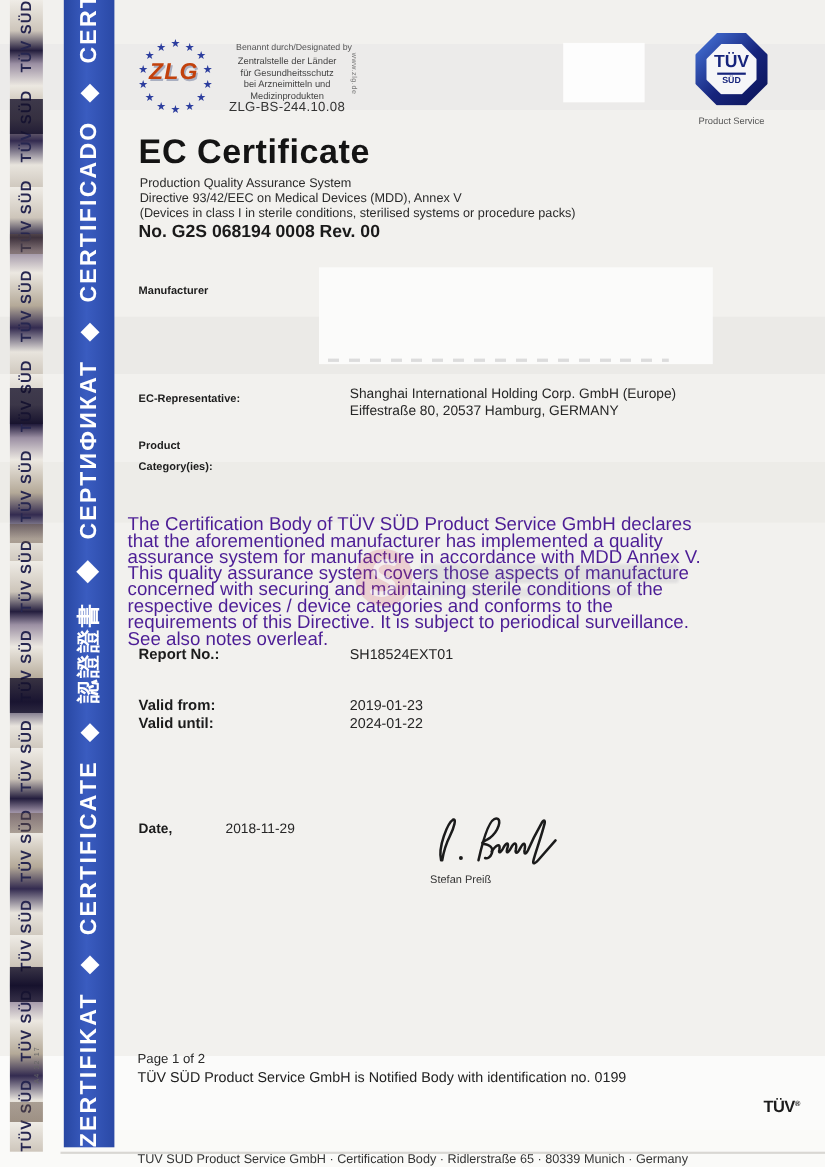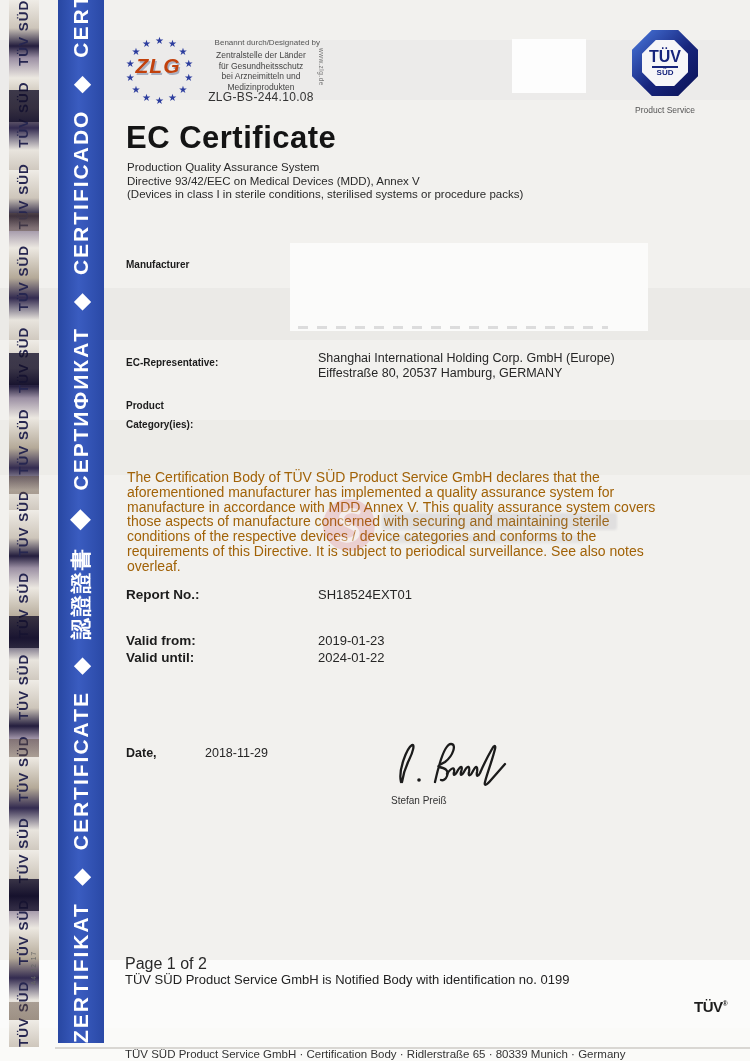--- a/index.html
+++ b/index.html
@@ -71,35 +71,35 @@
   .val{position:absolute;left:318px;color:#262626;}
   .lbl-lg{font-size:10px;line-height:19px;}
   .lbl-sm{font-size:13.5px;}
   .val-sm{font-size:13px;}
 
   .redact-box{position:absolute;left:290px;top:243px;width:358px;height:88px;background:#fbfbfa;}
   .redact-remnant{position:absolute;left:298px;top:326px;width:310px;height:3px;opacity:0.55;
     background:repeating-linear-gradient(90deg,rgba(110,110,115,0.4) 0 10px,transparent 10px 19px);}
   .white-patch{position:absolute;left:512px;top:39px;width:74px;height:54px;background:#fdfdfd;}
 
-  .declaration{position:absolute;left:127px;top:470px;width:537px;font-size:14px;
-    line-height:14.8px;color:#a16207;}
+  .declaration{position:absolute;left:116px;top:470px;width:537px;font-size:17px;
+    line-height:14.8px;color:#4c1d95;}
 
   
   .wm-logo{position:absolute;left:320px;top:496px;width:58px;height:58px;opacity:0.5;z-index:6;}
   .wm-bar1{position:absolute;left:382px;top:513px;width:235px;height:17px;border-radius:3px;
     background:rgba(130,132,148,0.16);filter:blur(1px);z-index:6;}
   .wm-bar2{position:absolute;left:388px;top:535px;width:195px;height:8px;border-radius:2px;
     background:rgba(130,132,148,0.12);filter:blur(1px);z-index:6;}
 
   .sig-svg{position:absolute;left:383px;top:736px;}
   .sig-name{position:absolute;left:391px;top:795px;font-size:10px;color:#333;}
 
   
-  .page-info{position:absolute;left:125px;top:955px;font-size:16px;color:#2a2a2a;}
+  .page-info{position:absolute;left:125px;top:955px;font-size:12px;color:#2a2a2a;}
   .notified{position:absolute;left:125px;top:972px;font-size:13px;color:#222;}
   .address{position:absolute;left:125px;top:1048px;font-size:11.5px;color:#333;}
   .brand-mark{position:absolute;left:694px;top:998px;font-size:15px;font-weight:bold;
     color:#1c1c1c;letter-spacing:-0.5px;}
   .brand-mark sup{font-size:7px;}
   .bottom-line{position:absolute;left:55px;top:1047px;width:695px;height:2px;background:#d9d7d3;}
   .num-watermark{position:absolute;left:4px;top:1006px;font-size:40px;font-weight:400;
     letter-spacing:2px;color:rgba(158,158,164,0.85);z-index:40;font-family:"DejaVu Sans",sans-serif;}
 </style>
 </head>
@@ -159,20 +159,21 @@
     </div>
     <div class="tuv-caption">Product Service</div>
   </div>
 
   <h1 class="doc-title">EC Certificate</h1>
   <div class="subtitle">
     <div>Production Quality Assurance System</div>
     <div>Directive 93/42/EEC on Medical Devices (MDD), Annex V</div>
     <div>(Devices in class I in sterile conditions, sterilised systems or procedure packs)</div>
   </div>
+  <div class="cert-no">No. G2S 068194 0008 Rev. 00</div>
 
   <div class="redact-box"></div>
   <div class="redact-remnant"></div>
   <div class="lbl lbl-lg" style="top:255px;">Manufacturer</div>
 
   <div class="lbl lbl-lg" style="top:353px;">EC-Representative:</div>
   <div class="val" style="top:351px;font-size:12.5px;line-height:15px;">
     <div>Shanghai International Holding Corp. GmbH (Europe)</div>
     <div>Eiffestraße 80, 20537 Hamburg, GERMANY</div>
   </div>

